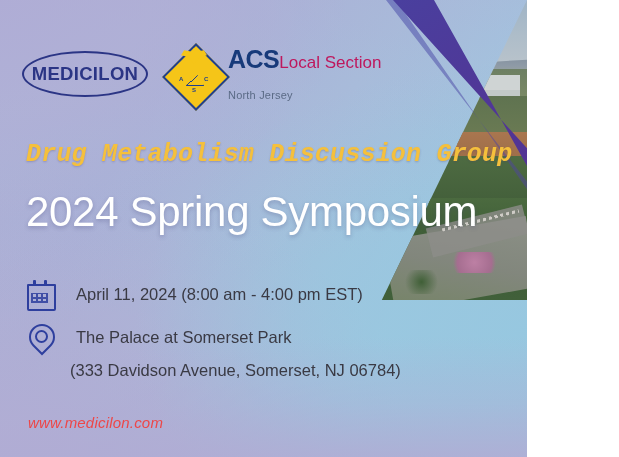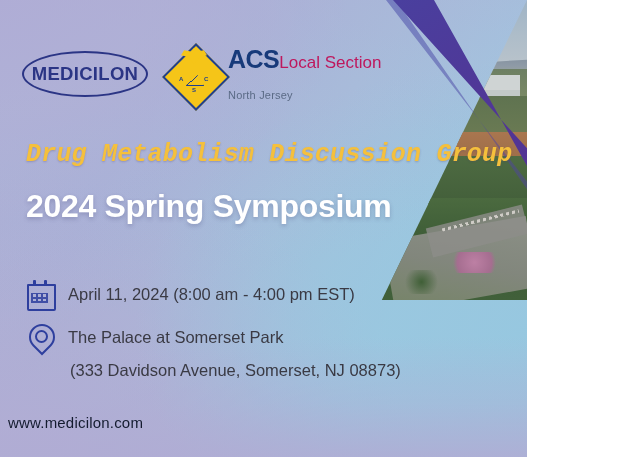--- a/index.html
+++ b/index.html
@@ -140,27 +140,27 @@
 
   .kicker{
     position:absolute;left:26px;top:140px;
     font-size:25px;font-style:italic;font-weight:bold;
     color:#f5c03c;letter-spacing:.2px;
     text-shadow:0 1px 2px rgba(70,60,120,.28);
     font-family:Liberation Mono, monospace;
   }
   .headline{
     position:absolute;left:26px;top:188px;
-    font-size:32px;font-weight:bold;color:#ffffff;
+    font-size:42px;font-weight:normal;color:#ffffff;
     letter-spacing:-.3px;
     text-shadow:0 2px 4px rgba(70,70,120,.30);
   }
 
   .info{position:absolute;left:24px;top:278px;}
-  .info-row{display:flex;align-items:center;gap:12px;margin-bottom:11px;}
+  .info-row{display:flex;align-items:center;gap:20px;margin-bottom:11px;}
   .info-ico{width:32px;height:32px;flex:0 0 32px;position:relative;}
   .info-text{font-size:16.5px;color:#3a3a44;}
 
   
   .cal-body{position:absolute;left:3px;top:6px;width:25px;height:23px;
     border:2.2px solid #2e3f9e;border-radius:2px;background:transparent;}
   .cal-head{position:absolute;left:3px;top:6px;width:25px;height:5px;
     border:2.2px solid #2e3f9e;border-bottom:none;border-radius:2px 2px 0 0;}
   .cal-p1,.cal-p2{position:absolute;top:2px;width:3px;height:6px;background:#2e3f9e;border-radius:1px;}
   .cal-p1{left:9px;} .cal-p2{left:20px;}
@@ -174,23 +174,24 @@
     border:2.6px solid #2e3f9e;border-radius:50% 50% 50% 0;
     transform:rotate(-45deg);background:transparent;}
   .pin-dot{position:absolute;left:11px;top:9px;width:9px;height:9px;
     border:2.4px solid #2e3f9e;border-radius:50%;}
 
   .addr{
     position:absolute;left:70px;top:361px;
     font-size:16.5px;color:#3a3a44;
   }
   .site{
-    position:absolute;left:8px;top:414px;
-    font-size:15px;color:#0f172a;opacity:.97;
+    position:absolute;left:28px;top:414px;
+    font-size:15px;color:#ef4444;opacity:.97;
     letter-spacing:.2px;
+    font-style:italic;
   }
 </style>
 </head>
 <body>
 
 <div id="poster">
 
   <div class="bg-base"></div>
   <div class="bg-tint"></div>
   <div class="bg-bottom-wash"></div>
@@ -268,17 +269,17 @@
       <div class="info-row">
         <div class="info-ico">
           <div class="pin"></div>
           <div class="pin-dot"></div>
         </div>
         <div class="info-text">The Palace at Somerset Park</div>
       </div>
 
     </div>
 
-    <div class="addr">(333 Davidson Avenue, Somerset, NJ 08873)</div>
+    <div class="addr">(333 Davidson Avenue, Somerset, NJ 06784)</div>
     <div class="site">www.medicilon.com</div>
 
   </div>
 </div>
 
 </body></html>

